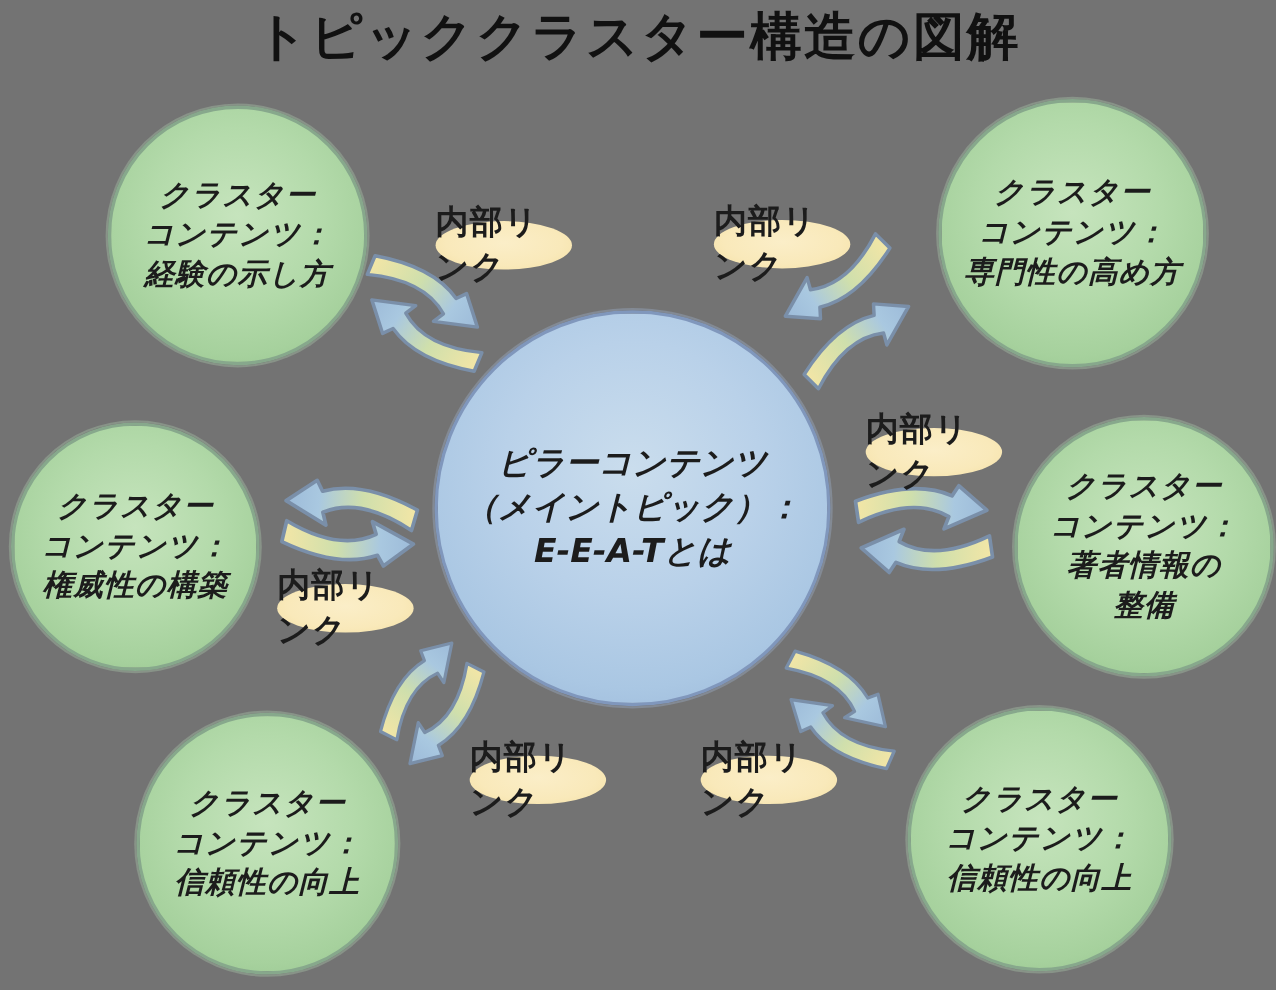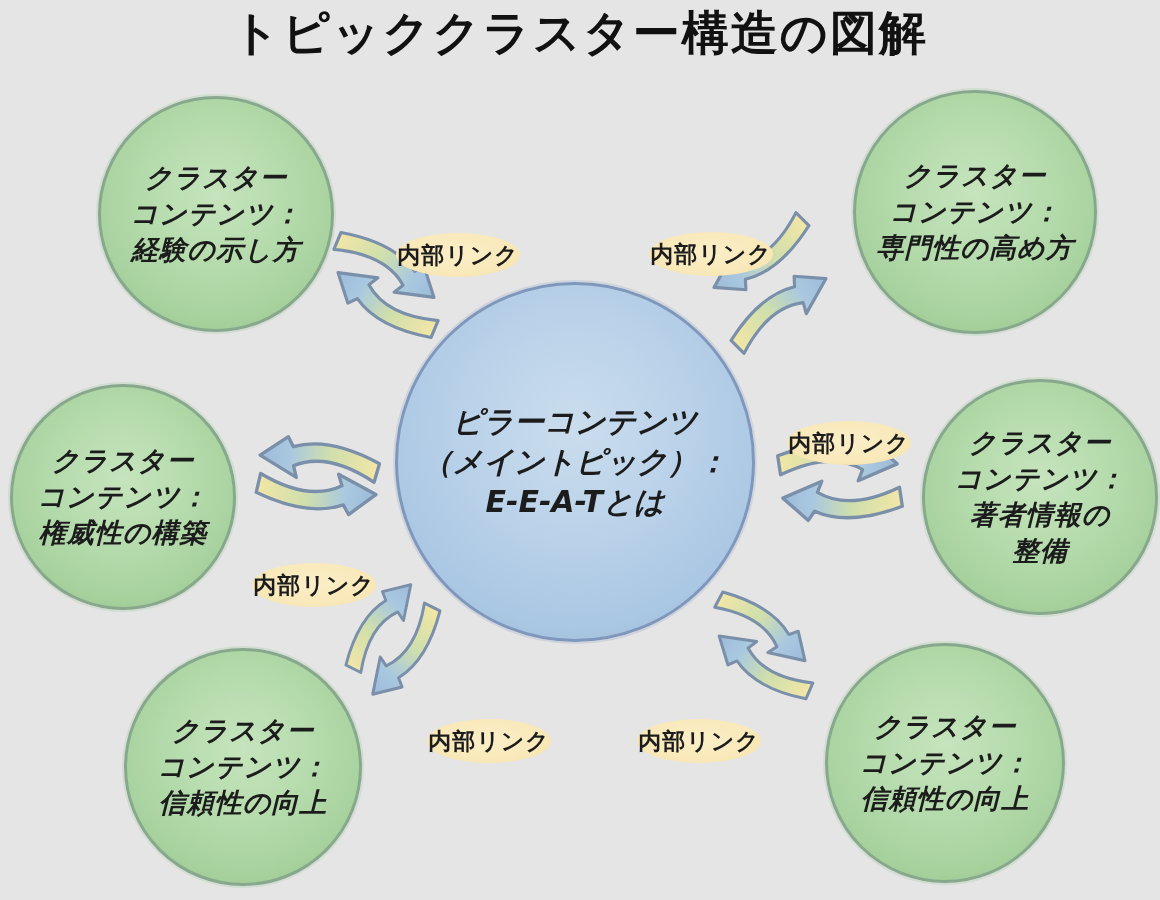--- a/index.html
+++ b/index.html
@@ -1,17 +1,17 @@
 <!DOCTYPE html>
 <html><head>
 <meta charset="utf-8">
 <style>
   html,body{margin:0;padding:0;background:#ffffff;}
   .canvas{
-    position:relative;width:1160px;height:900px;overflow:hidden;background:#e5e5e5;
+    position:relative;width:1160px;height:900px;overflow:hidden;background:#737373;
     font-family:"DejaVu Sans","Liberation Sans",sans-serif;
   }
   .title{
     position:absolute;left:0;top:2px;width:1160px;margin:0;
     text-align:center;font-size:47px;font-weight:800;letter-spacing:2px;
     color:#111111;
   }
   .arrows{position:absolute;left:0;top:0;width:1160px;height:900px;z-index:3;}
   .circle{
     position:absolute;border-radius:50%;display:flex;align-items:center;justify-content:center;
@@ -29,21 +29,21 @@
   }
   .node-text{
     white-space:pre-line;color:#1c1c1c;font-weight:700;line-height:1.34;
   }
   .cluster .node-text{font-size:27px;letter-spacing:1px;}
   .pillar .node-text{font-size:30px;letter-spacing:0px;}
   .link-label{
     position:absolute;z-index:4;display:flex;align-items:center;justify-content:center;
     width:124px;height:44px;border-radius:50%;
     background:radial-gradient(ellipse at 50% 45%, #fbeec8 0%, #f9e9ba 60%, #f4e0a4 100%);
-    color:#1c1c1c;font-size:23px;font-weight:700;letter-spacing:1px;margin-top:32px;
+    color:#1c1c1c;font-size:30px;font-weight:700;letter-spacing:1px;
   }
 </style>
 </head>
 <body>
 
 <div class="canvas">
 
   <h1 class="title">トピッククラスター構造の図解</h1>
 
   <svg class="arrows" viewBox="0 0 1160 900" xmlns="http://www.w3.org/2000/svg">

